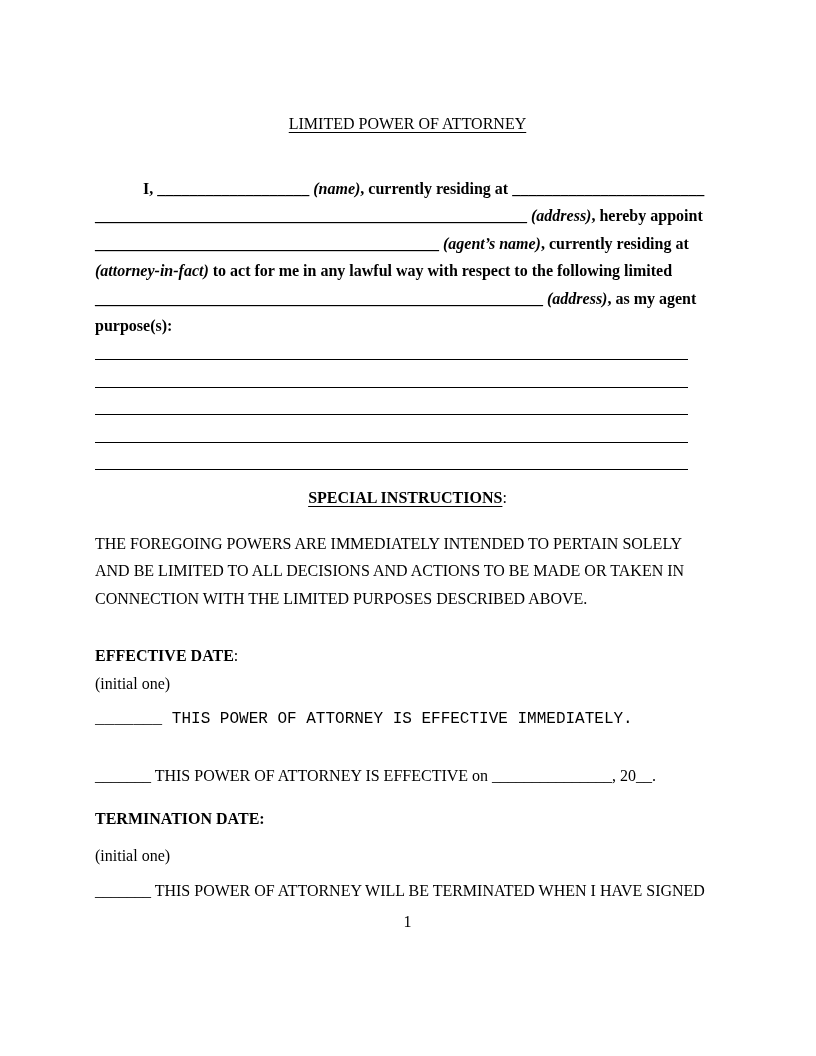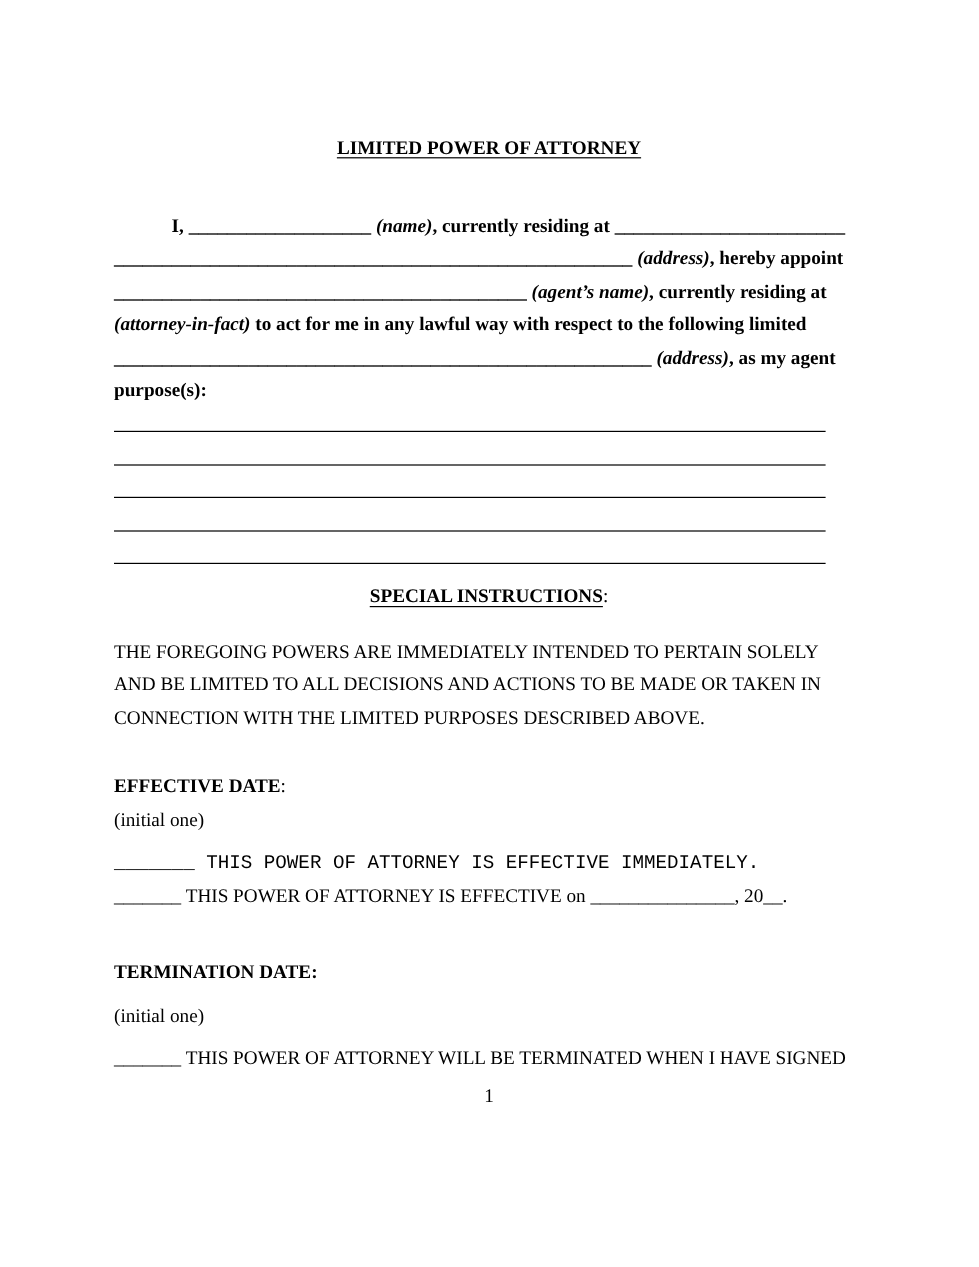--- a/index.html
+++ b/index.html
@@ -11,32 +11,32 @@
     background:#ffffff; color:#000000;
     font-family:"Liberation Serif","DejaVu Serif",serif;
     font-size:16px; line-height:27.5px;
     padding:110px 96px 0 95px;
     overflow:hidden;
   }
   .line { white-space:pre; }
   .indent { padding-left:48px; }
   .it { font-style:italic; }
   .b { font-weight:bold; }
-  .u { text-decoration:underline; text-underline-offset:3px;font-weight:bold; }
+  .u { text-decoration:underline; text-underline-offset:3px; }
   .center { text-align:center; }
   .title { text-align:center; }
   .p1 { margin-top:37px;font-weight:bold; }
   .rules { margin-top:-7px; }
   .rule { height:27.5px; width:593px; border-bottom:1.5px solid #000; }
   .si-head { margin-top:14px; }
   .si-body { margin-top:18px; }
   .ed-head { margin-top:30px; }
   .opt1 { margin-top:9px;font-family:Liberation Mono, monospace; }
-  .opt2 { }
-  .td-head { margin-top:36px;font-family:Liberation Serif, serif; }
+  .opt2 { margin-top:28px; }
+  .td-head { margin-top:16px;font-family:Liberation Serif, serif; }
   .td-init { margin-top:9px; }
   .opt3 { margin-top:8px; }
   .pagenum { margin-top:3px; text-align:center; }
   .blank { letter-spacing:0; }
   .blank + .it { margin-left:4px; }
 </style>
 </head>
 <body>
 
 <div class="page">

